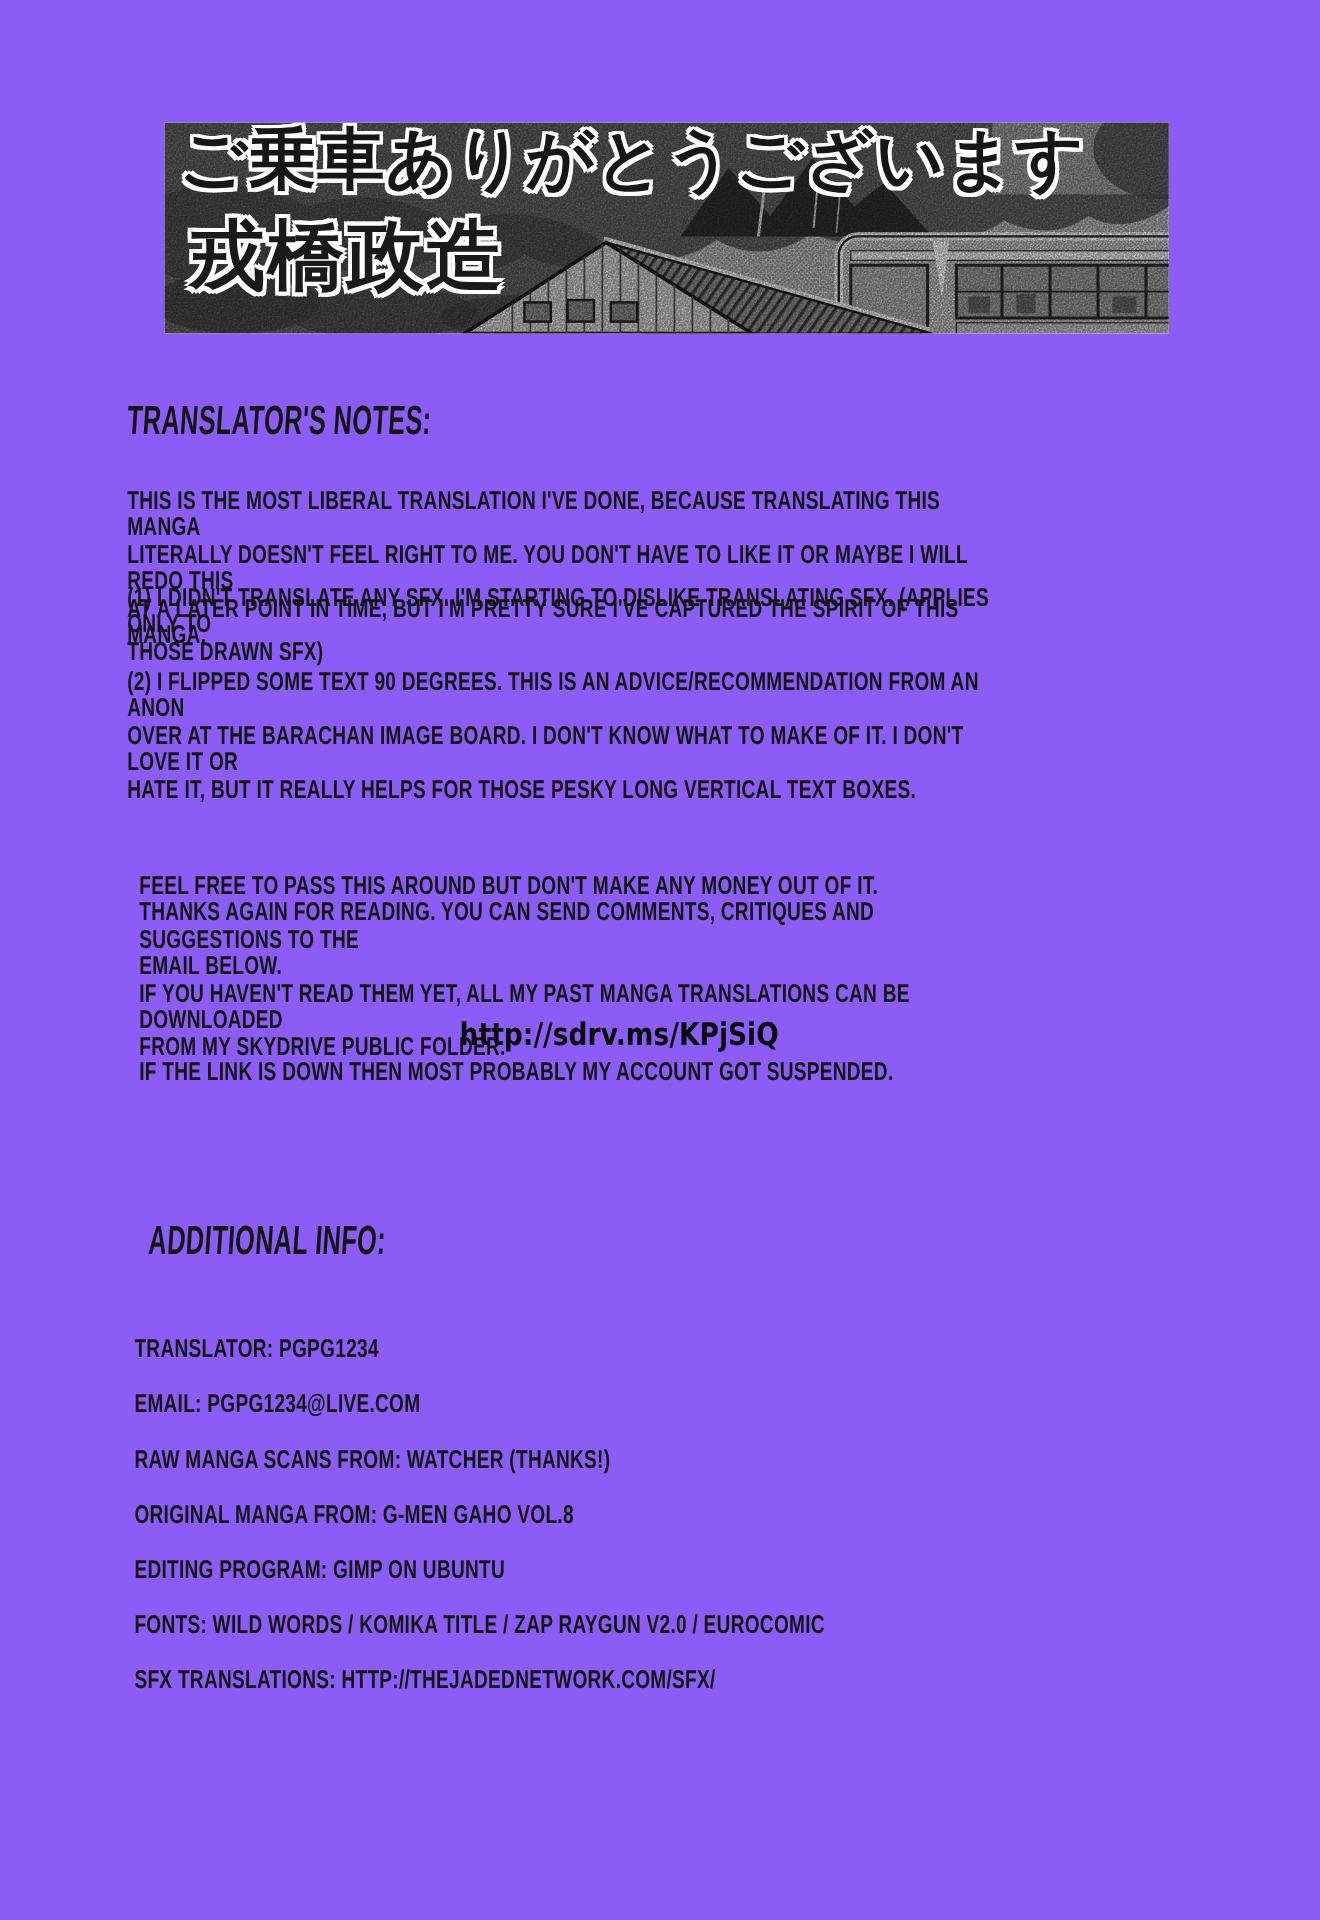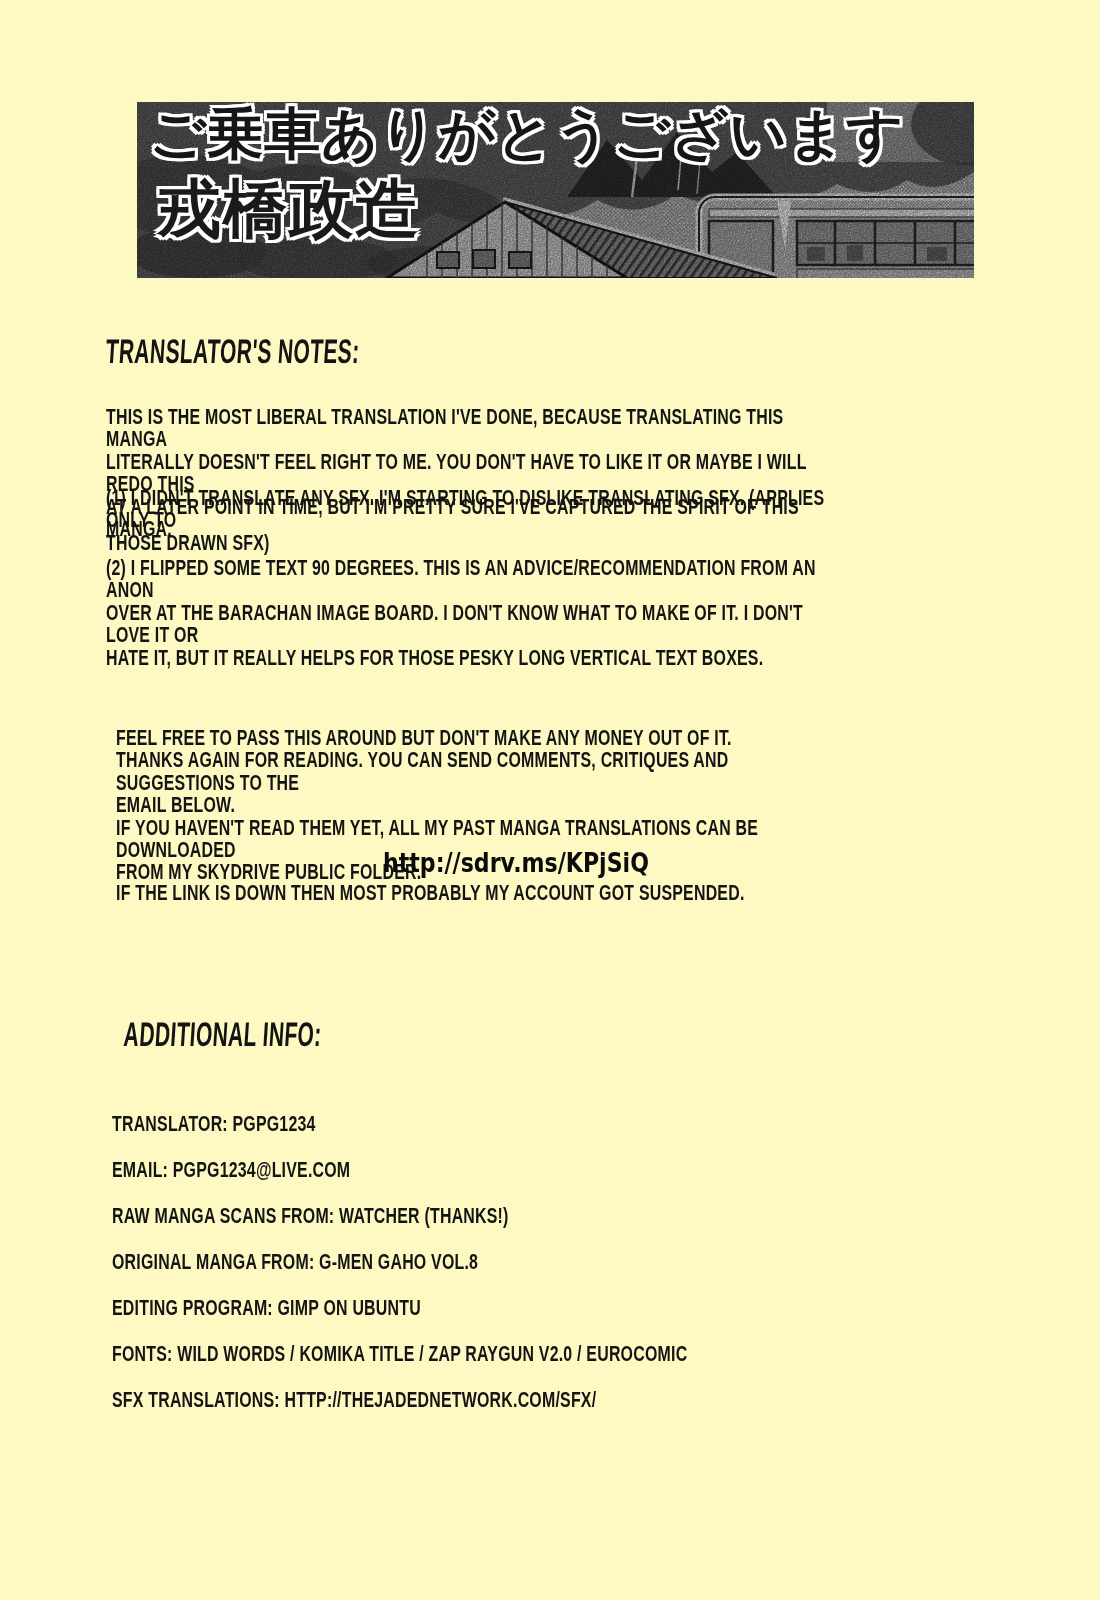--- a/index.html
+++ b/index.html
@@ -1,19 +1,19 @@
 <!DOCTYPE html>
 <html><head>
 <meta charset="utf-8">
 <style>
   html,body{margin:0;padding:0;}
   .page{
     position:relative;
     width:1100px;height:1600px;
-    background:#fef9c3;
+    background:#8b5cf6;
     overflow:hidden;
     font-family:"Liberation Sans","DejaVu Sans",sans-serif;
     color:#121212;
   }
 
   
   .banner{
     position:absolute;left:137px;top:102px;width:837px;height:176px;
     overflow:hidden;background:#b9b9b9;
   }
@@ -21,21 +21,21 @@
   .banner-title{
     position:absolute;left:12px;top:4px;z-index:5;
     font-family:"DejaVu Sans",sans-serif;font-weight:700;
     font-size:56px;letter-spacing:1px;line-height:1;
     color:#161616;white-space:nowrap;
     text-shadow:3px 0 0 #fff,-3px 0 0 #fff,0 3px 0 #fff,0 -3px 0 #fff,
                 3px 3px 0 #fff,-3px 3px 0 #fff,3px -3px 0 #fff,-3px -3px 0 #fff;
   }
   .banner-author{
     position:absolute;left:20px;top:80px;z-index:5;
-    font-family:Liberation Mono, monospace;font-weight:700;
+    font-family:Liberation Serif, serif;font-weight:700;
     font-size:64px;letter-spacing:2px;line-height:1;
     color:#1a1a1a;white-space:nowrap;
     text-shadow:3px 0 0 #fff,-3px 0 0 #fff,0 3px 0 #fff,0 -3px 0 #fff,
                 3px 3px 0 #fff,-3px 3px 0 #fff,3px -3px 0 #fff,-3px -3px 0 #fff;
   }
 
   
   .comic{
     position:absolute;
     font-weight:700;color:#141414;

